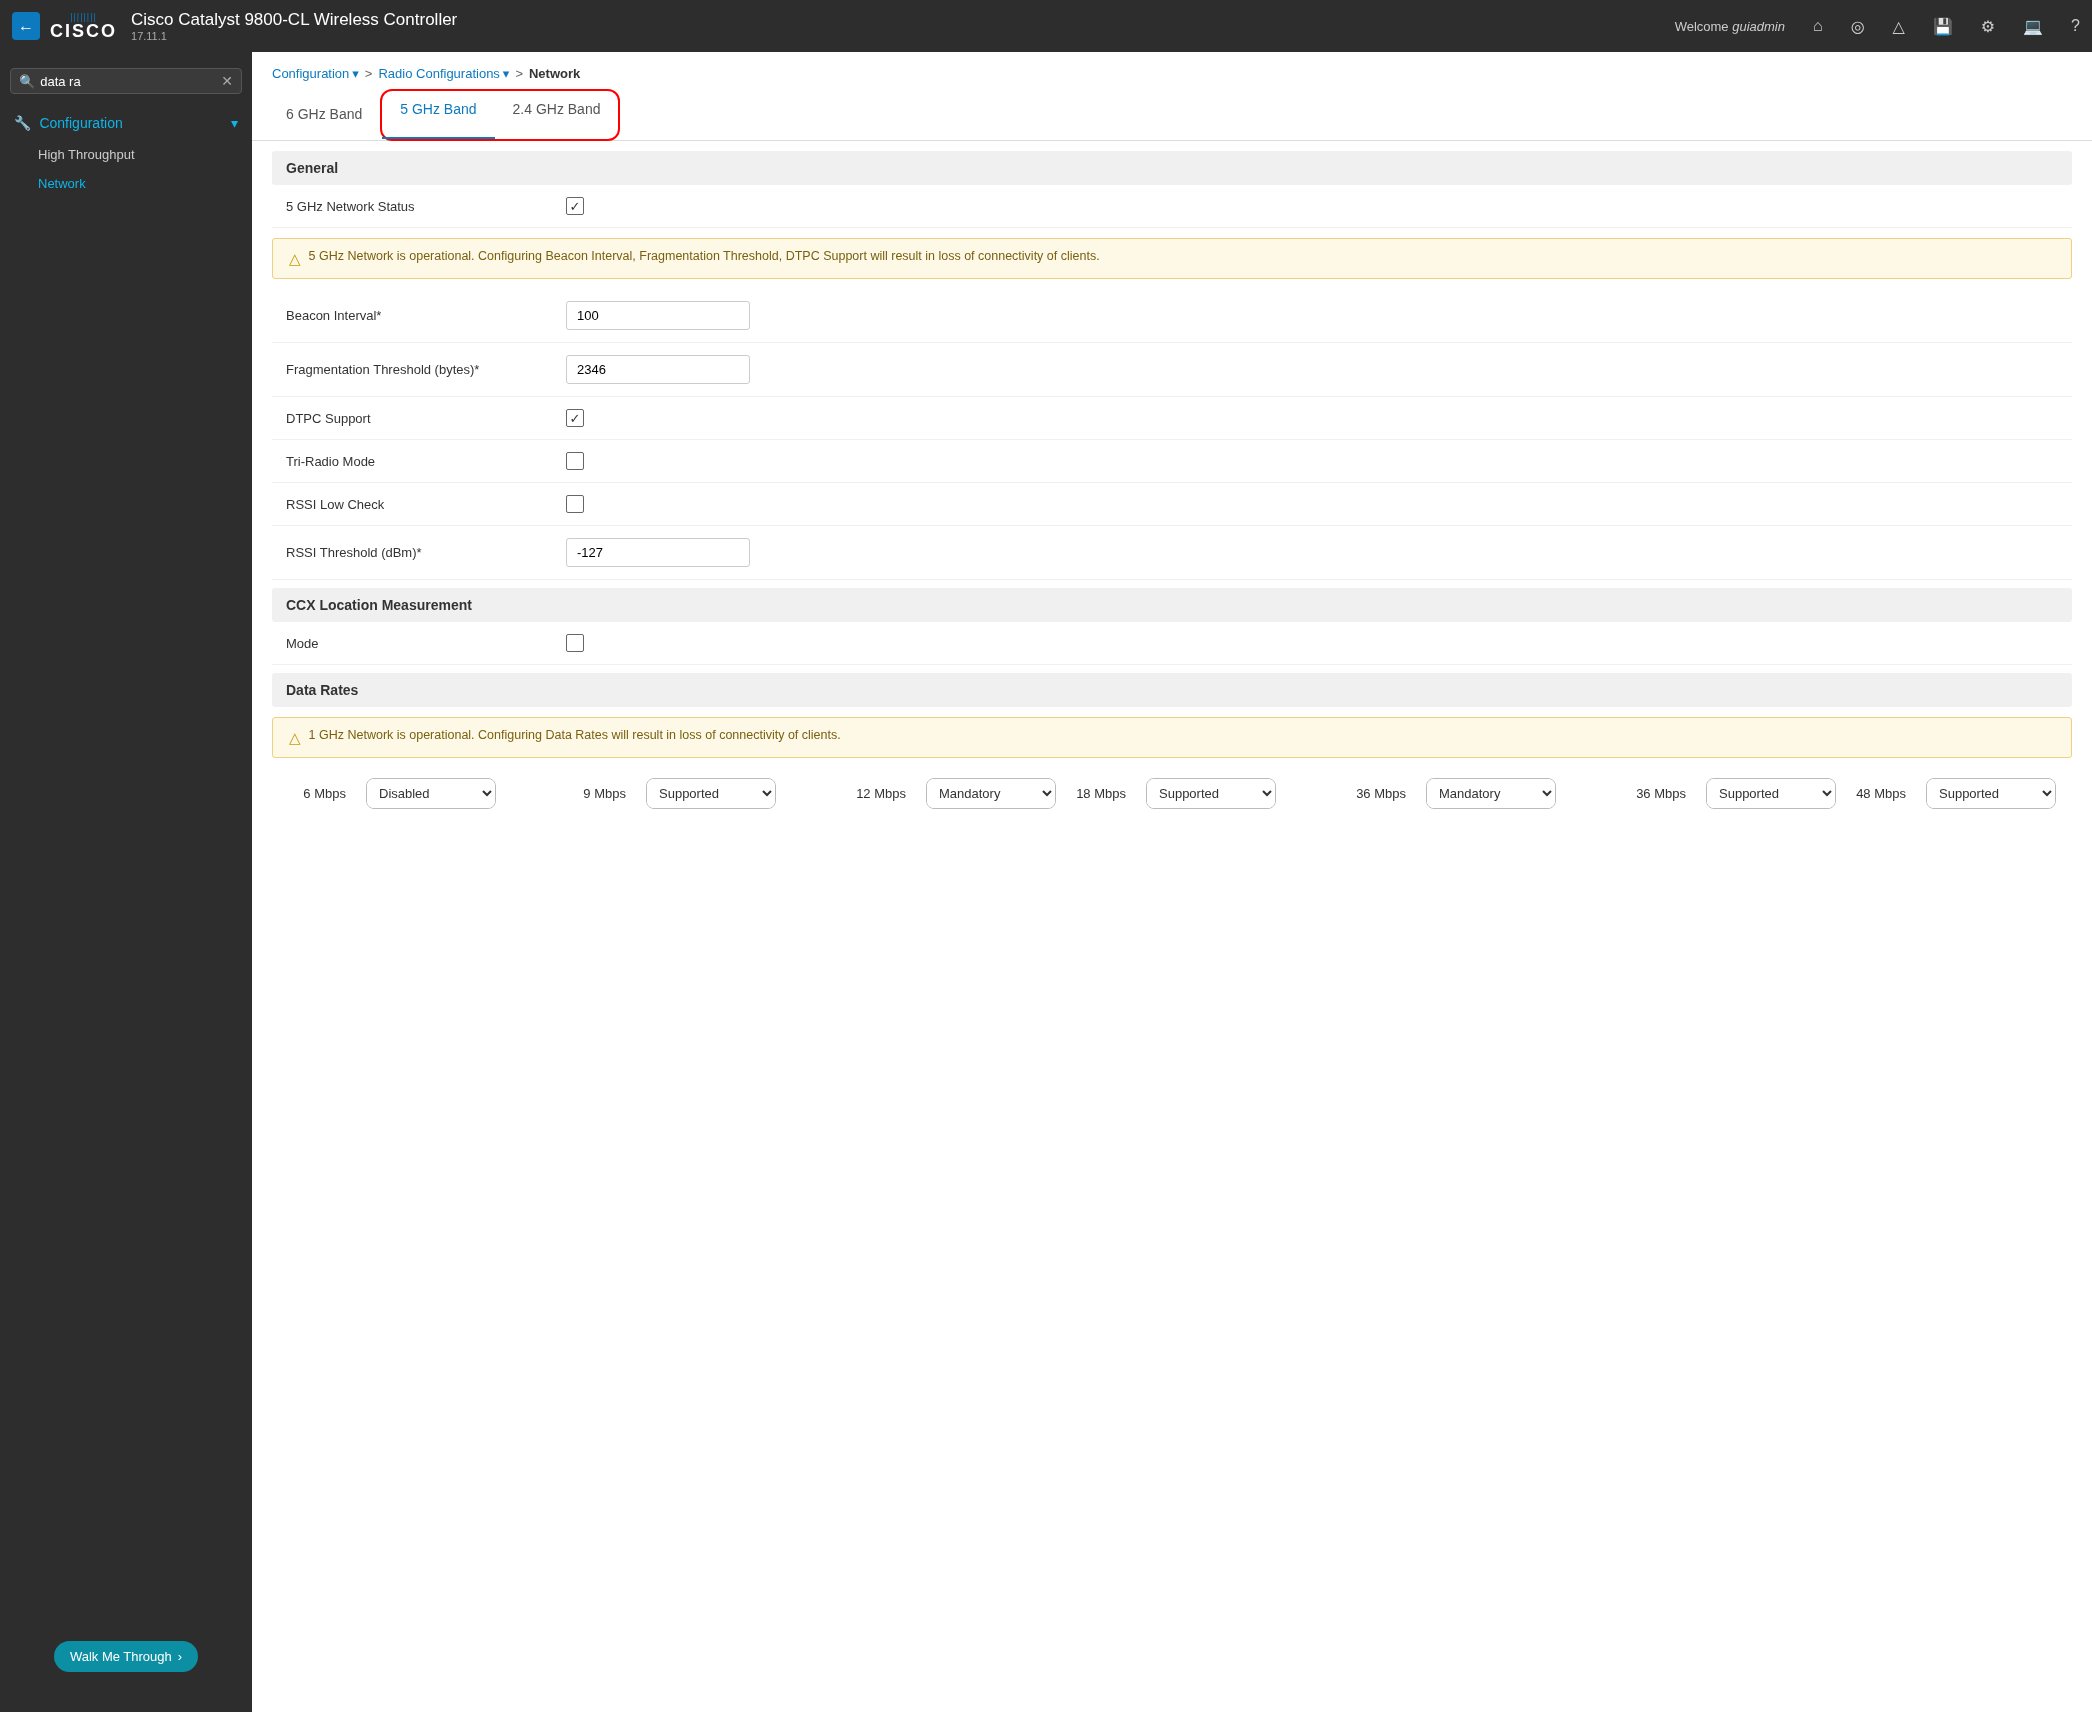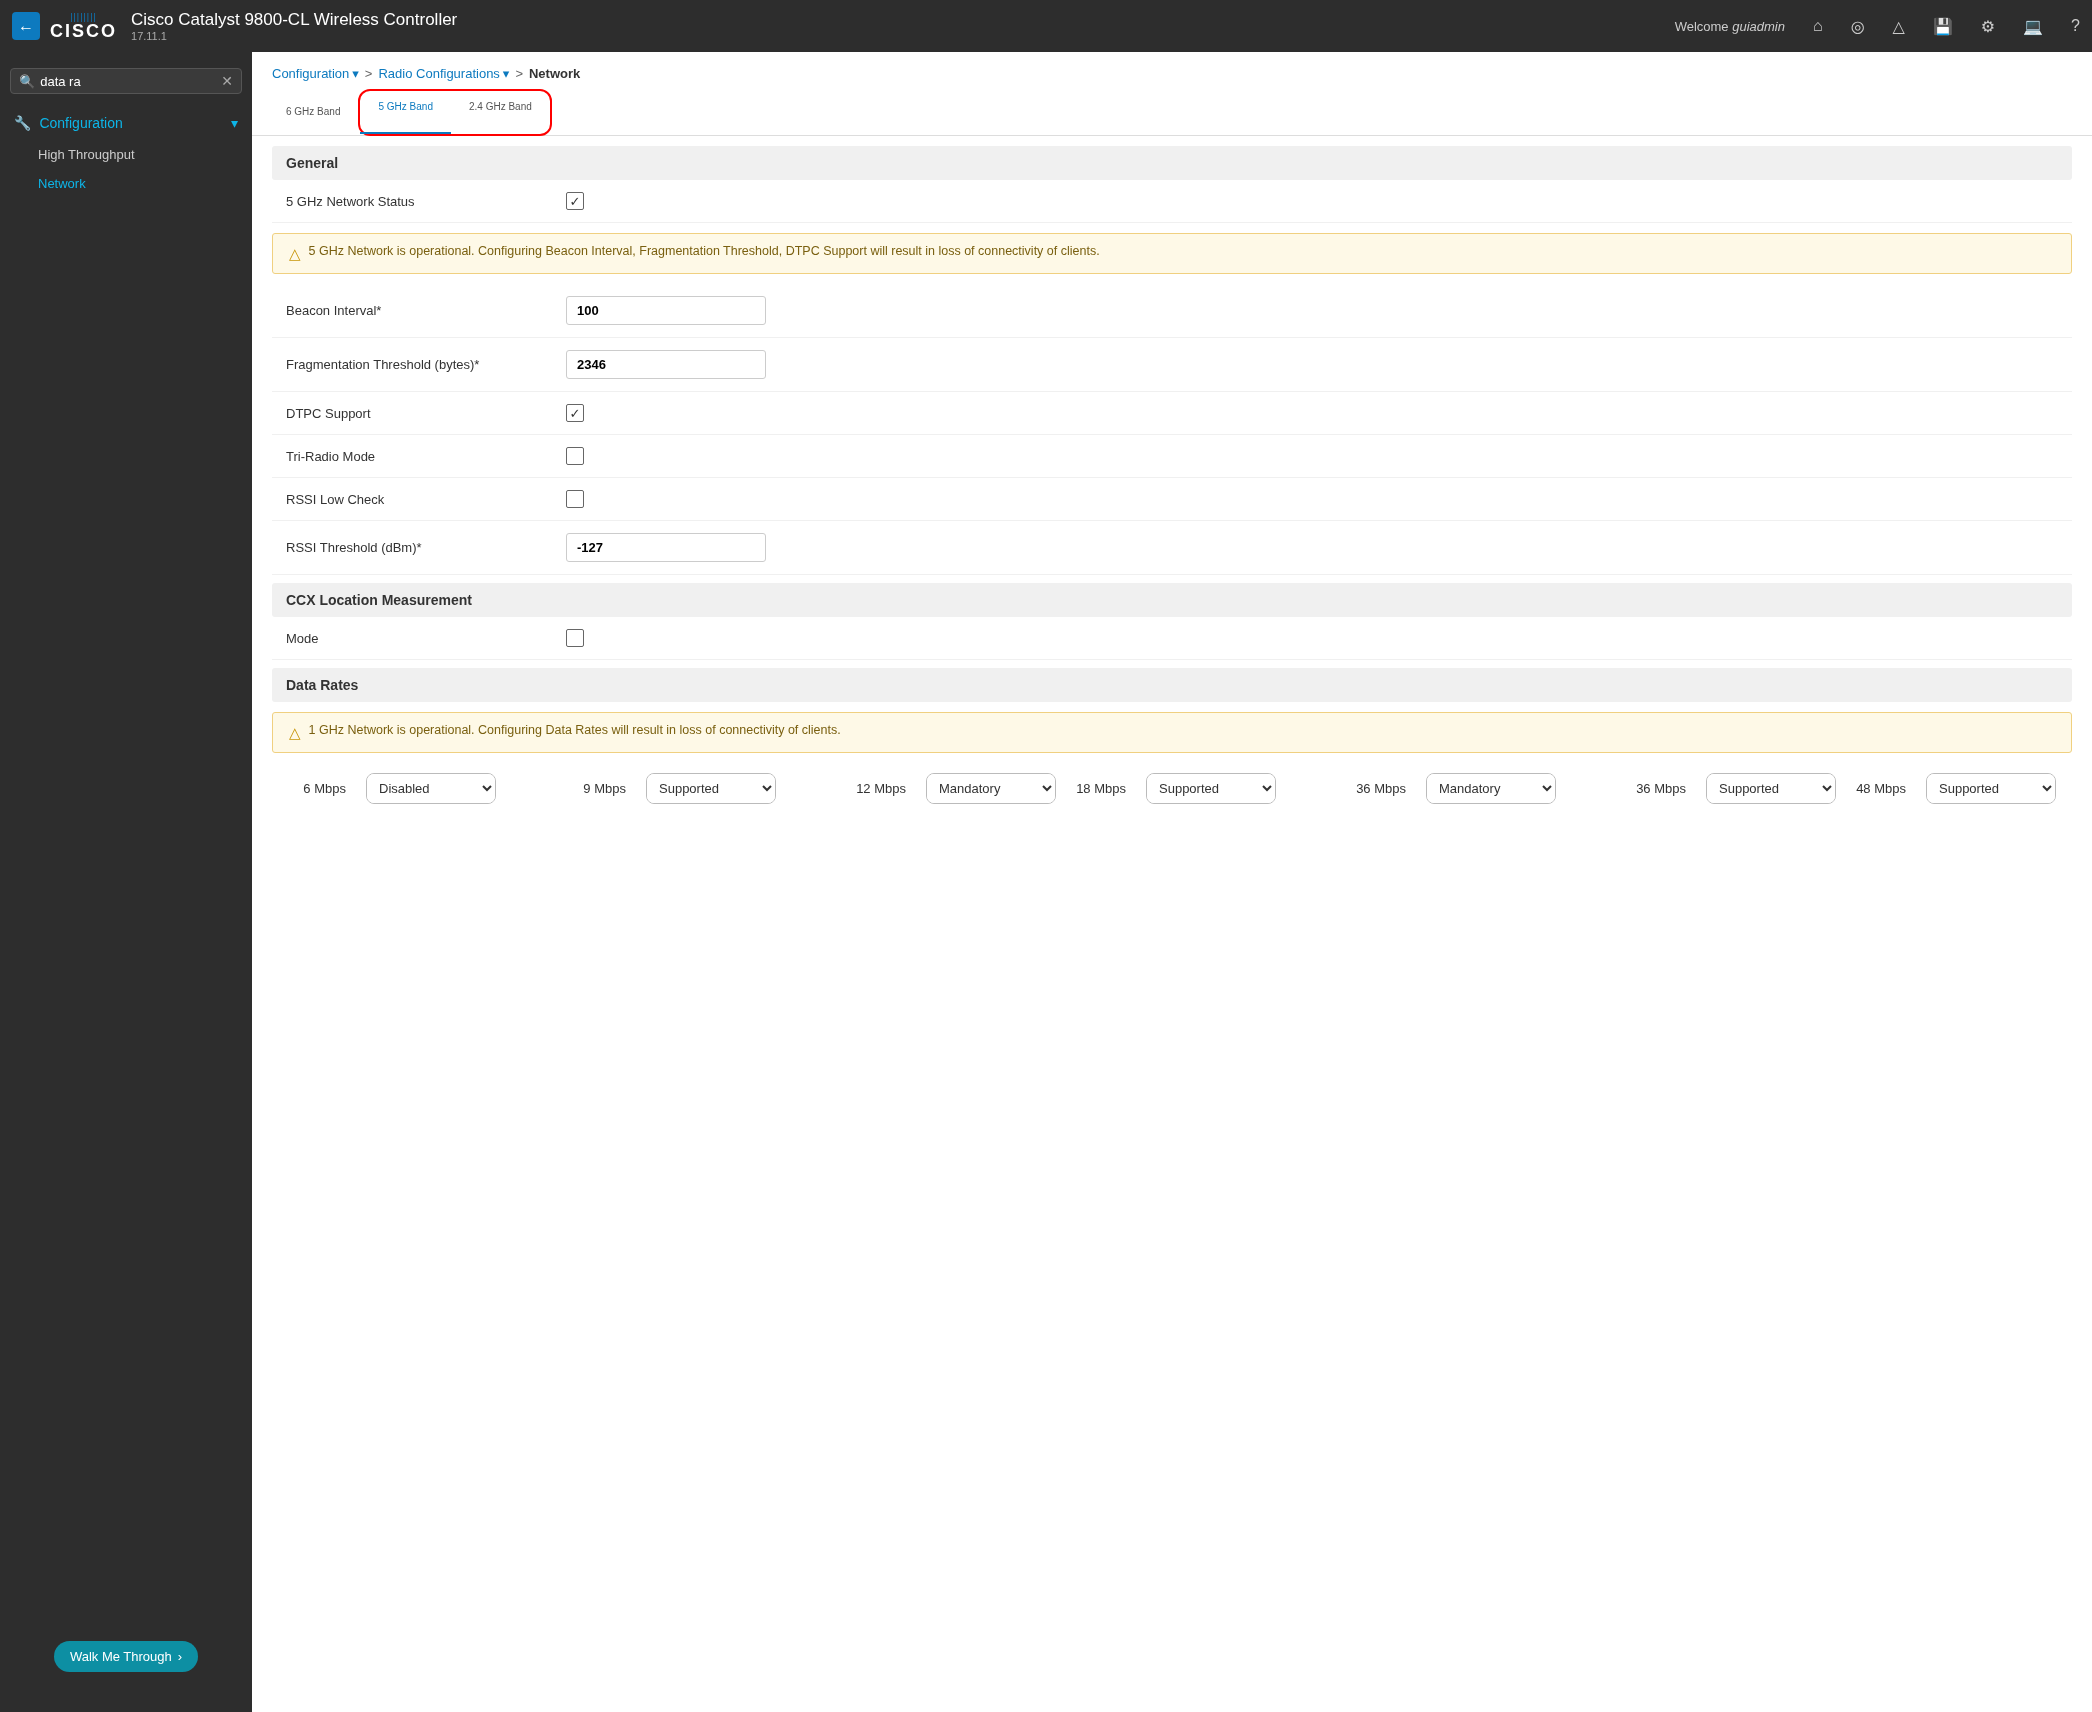--- a/index.html
+++ b/index.html
@@ -123,21 +123,21 @@
       align-items: center;
       gap: 6px;
     }
     .breadcrumb span.sep { color: #666; }
     .breadcrumb span.current { color: #333; font-weight: 600; }
     .bc-link { color: #0d7abf; cursor: pointer; display: flex; align-items: center; gap: 3px; }
     .tab {
       padding: 10px 18px;
       cursor: pointer;
       color: #555;
-      font-size: 10px;
+      font-size: 14px;
       border-bottom: 2px solid transparent;
       margin-bottom: -1px;
       text-align: center;
     }
     .tab.active {
       color: #0d7abf;
       border-bottom: 2px solid #0d7abf;
       font-weight: 500;
     }
 
@@ -168,23 +168,22 @@
       width: 280px;
       color: #333;
       font-size: 13px;
       flex-shrink: 0;
     }
     .form-input {
       border: 1px solid #ccc;
       border-radius: 3px;
       padding: 6px 10px;
       font-size: 13px;
-      width: 200px;
+      width: 184px;
       outline: none;
-      font-weight: bold;
     }
 
     
     .checkbox-wrap {
       width: 18px;
       height: 18px;
       border: 1px solid #666;
       border-radius: 2px;
       display: flex;
       align-items: center;

